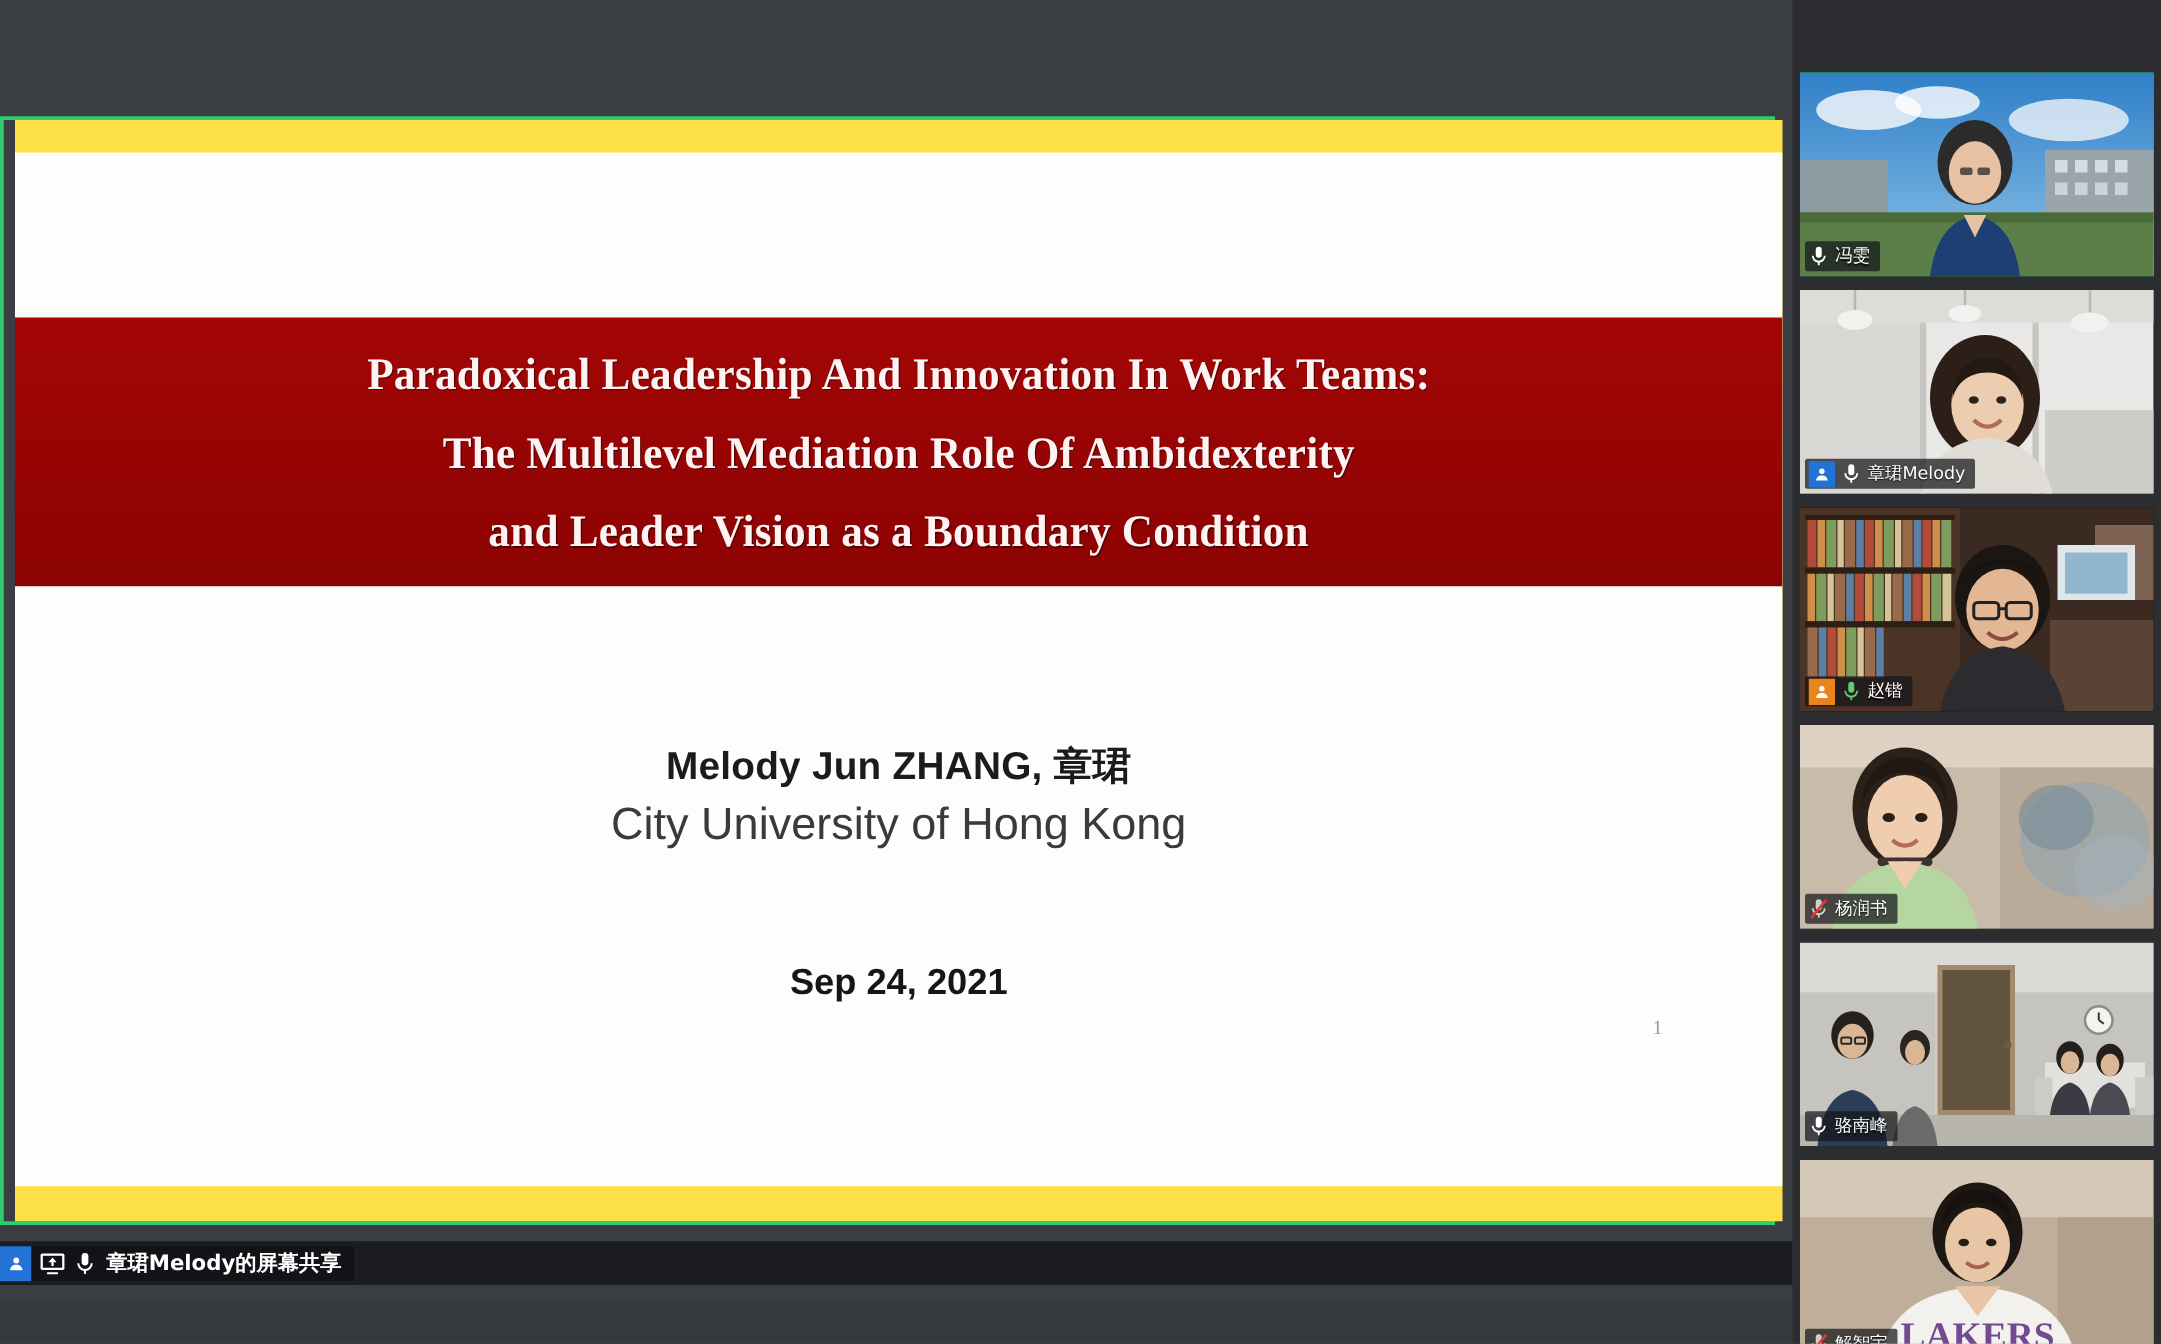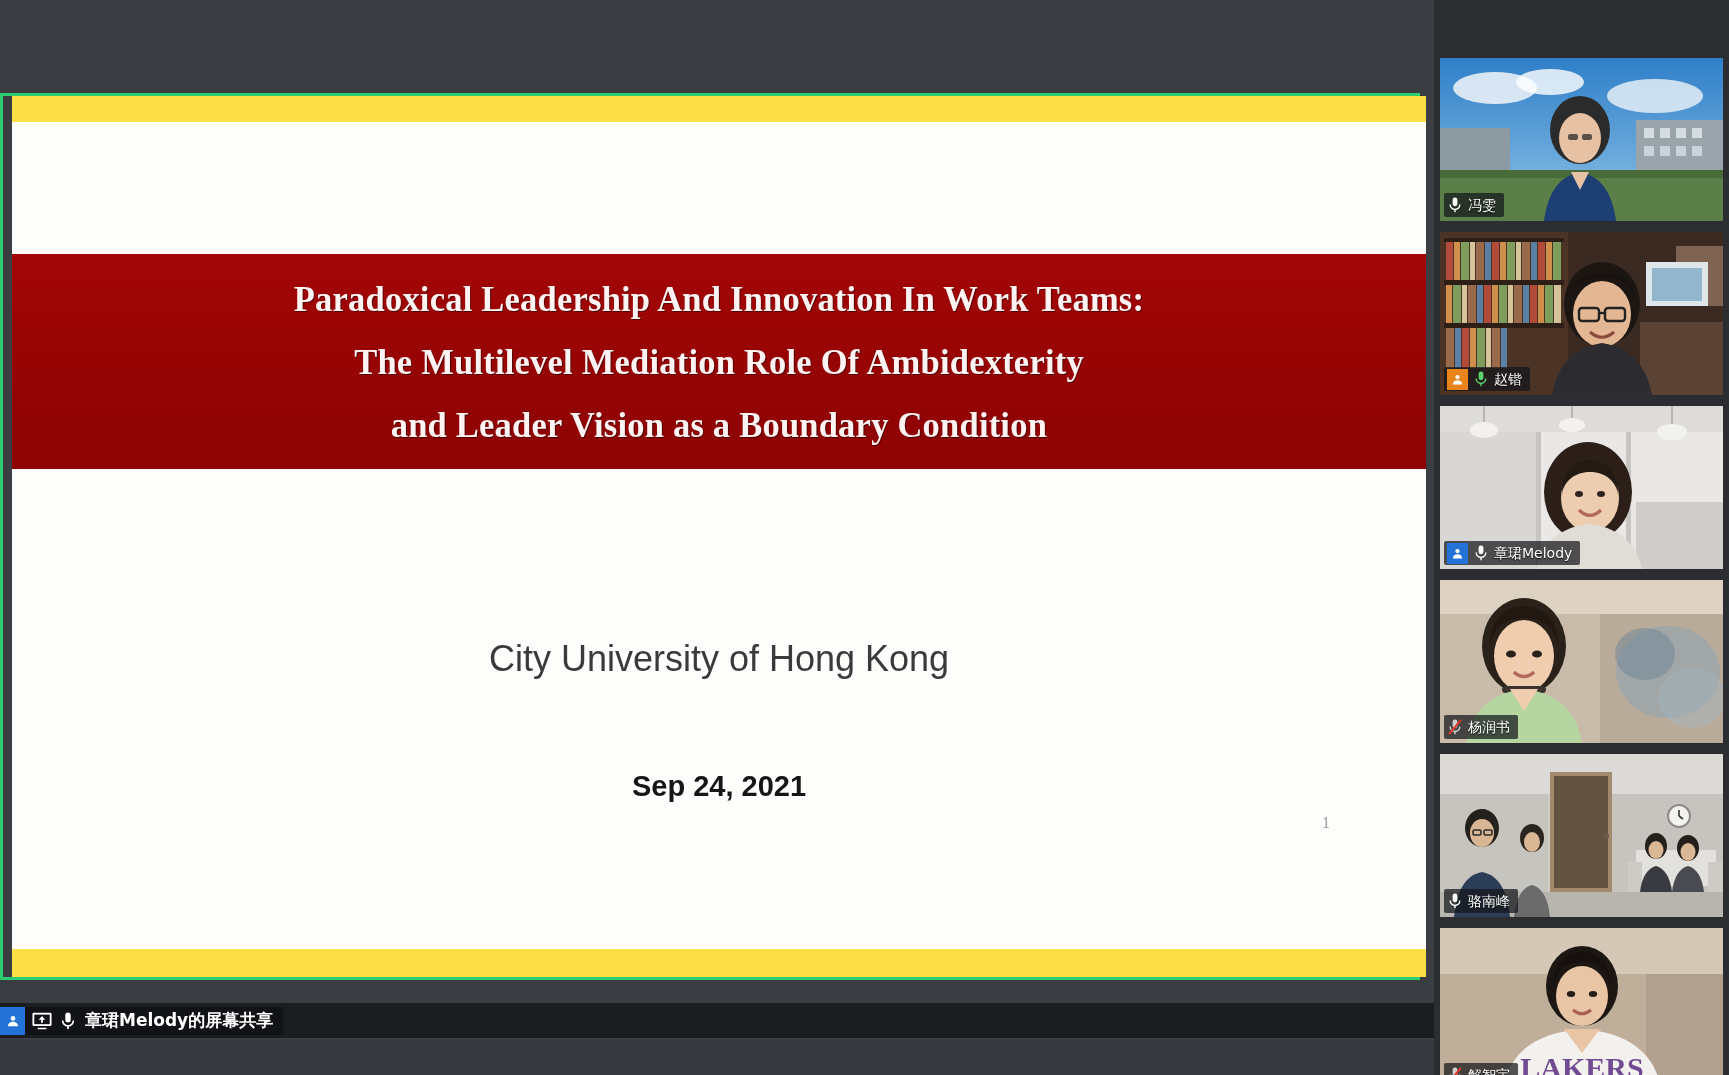--- a/index.html
+++ b/index.html
@@ -110,21 +110,21 @@
     width: 21px; height: 21px; display: inline-flex;
     align-items: center; justify-content: center;
     flex: 0 0 auto;
   }
   .av-badge.orange { background: #e8841a; }
   .av-badge.blue   { background: #2272d8; }
   .mic { width: 16px; height: 18px; flex: 0 0 auto; }
 
   
   #statusbar {
-    position: absolute; left: 0; bottom: 2px; width: 1434px; height: 35px;
+    position: absolute; left: 0; bottom: 12px; width: 1434px; height: 35px;
     background: #1b1d21;
     display: flex; align-items: center;
   }
   #share-chip {
     display: flex; align-items: center; height: 28px;
     background: #111316;
     padding-right: 10px;
   }
   #share-chip .av-badge.blue { width: 25px; height: 28px; }
   #share-chip .sb-text {
@@ -145,20 +145,21 @@
 
     <div id="slide">
       <div id="slide-canvas">
 
         <div class="title-band">
           <div class="title-line">Paradoxical Leadership And Innovation In Work Teams:</div>
           <div class="title-line">The Multilevel Mediation Role Of Ambidexterity</div>
           <div class="title-line">and Leader Vision as a Boundary Condition</div>
         </div>
 
+        <div class="presenter">Melody Jun ZHANG, 章珺</div>
         <div class="affiliation">City University of Hong Kong</div>
         <div class="slide-date">Sep 24, 2021</div>
         <div class="page-num">1</div>
 
       </div>
     </div>
 
     <div id="statusbar">
       <div id="share-chip">
         <span class="av-badge blue">
@@ -222,20 +223,62 @@
       </svg>
       <div class="nameplate">
         <span class="mic">
           <svg width="16" height="18" viewBox="0 0 20 22" fill="#fff">
             <rect x="7" y="1.5" width="6" height="11" rx="3"></rect>
             <path d="M4 10.5a6 6 0 0012 0" stroke="#fff" stroke-width="1.8" fill="none"></path>
             <rect x="9.1" y="16" width="1.8" height="4"></rect>
           </svg>
         </span>
         <span class="pname">冯雯</span>
+      </div>
+    </div>
+
+    <div class="tile">
+      <svg class="tile-video" viewBox="0 0 283 163" preserveAspectRatio="none">
+        <rect width="283" height="163" fill="#e9e8e6"></rect>
+        <rect x="0" y="0" width="283" height="26" fill="#dedcd9"></rect>
+        <rect x="0" y="26" width="96" height="137" fill="#d9d7d4"></rect>
+        <rect x="96" y="26" width="5" height="137" fill="#c7c5c2"></rect>
+        <rect x="186" y="26" width="5" height="137" fill="#c7c5c2"></rect>
+        <g stroke="#b9b7b4" stroke-width="2">
+          <line x1="44" y1="0" x2="44" y2="18"></line>
+            <line x1="132" y1="0" x2="132" y2="14"></line>
+            <line x1="232" y1="0" x2="232" y2="20"></line>
+        </g>
+        <ellipse cx="44" cy="24" rx="14" ry="8" fill="#f2f1ef"></ellipse>
+        <ellipse cx="132" cy="19" rx="13" ry="7" fill="#f2f1ef"></ellipse>
+        <ellipse cx="232" cy="26" rx="15" ry="8" fill="#f2f1ef"></ellipse>
+        <rect x="196" y="96" width="87" height="67" fill="#cfcdc9"></rect>
+        <ellipse cx="148" cy="86" rx="44" ry="50" fill="#2c1f18"></ellipse>
+        <ellipse cx="150" cy="92" rx="29" ry="34" fill="#eccdb0"></ellipse>
+        <path d="M150 66c-16 0-26 10-28 22 0-26 16-34 28-34s28 8 28 34c-2-12-12-22-28-22z" fill="#241a14"></path>
+        <ellipse cx="139" cy="88" rx="4" ry="3" fill="#2a2320"></ellipse>
+        <ellipse cx="161" cy="88" rx="4" ry="3" fill="#2a2320"></ellipse>
+        <path d="M139 104c7 7 15 7 22 0" stroke="#b36a5c" stroke-width="3.4" fill="none"></path>
+        <path d="M96 163c6-28 26-42 53-45 27 3 47 17 53 45z" fill="#e0dcd6"></path>
+      </svg>
+      <div class="nameplate">
+        <span class="av-badge blue">
+          <svg width="13" height="13" viewBox="0 0 24 24" fill="#fff">
+            <circle cx="12" cy="7.5" r="4"></circle>
+            <path d="M3.5 21c0-4.7 3.8-7.5 8.5-7.5s8.5 2.8 8.5 7.5z"></path>
+          </svg>
+        </span>
+        <span class="mic">
+          <svg width="16" height="18" viewBox="0 0 20 22" fill="#fff">
+            <rect x="7" y="1.5" width="6" height="11" rx="3"></rect>
+            <path d="M4 10.5a6 6 0 0012 0" stroke="#fff" stroke-width="1.8" fill="none"></path>
+            <rect x="9.1" y="16" width="1.8" height="4"></rect>
+          </svg>
+        </span>
+        <span class="pname">章珺Melody</span>
       </div>
     </div>
 
     <div class="tile">
       <svg class="tile-video" viewBox="0 0 283 163" preserveAspectRatio="none">
         <rect width="283" height="163" fill="#3a2a22"></rect>
         <rect x="0" y="0" width="128" height="163" fill="#4b3326"></rect>
         <g>
           <rect x="4" y="6" width="120" height="4" fill="#2e1f16"></rect>
           <rect x="6" y="10" width="7" height="38" fill="#b34b3a"></rect>
@@ -305,62 +348,20 @@
             <path d="M4 10.5a6 6 0 0012 0" stroke="#5ccf6b" stroke-width="1.8" fill="none"></path>
             <rect x="9.1" y="16" width="1.8" height="4"></rect>
           </svg>
         </span>
         <span class="pname">赵锴</span>
       </div>
     </div>
 
     <div class="tile">
       <svg class="tile-video" viewBox="0 0 283 163" preserveAspectRatio="none">
-        <rect width="283" height="163" fill="#e9e8e6"></rect>
-        <rect x="0" y="0" width="283" height="26" fill="#dedcd9"></rect>
-        <rect x="0" y="26" width="96" height="137" fill="#d9d7d4"></rect>
-        <rect x="96" y="26" width="5" height="137" fill="#c7c5c2"></rect>
-        <rect x="186" y="26" width="5" height="137" fill="#c7c5c2"></rect>
-        <g stroke="#b9b7b4" stroke-width="2">
-          <line x1="44" y1="0" x2="44" y2="18"></line>
-            <line x1="132" y1="0" x2="132" y2="14"></line>
-            <line x1="232" y1="0" x2="232" y2="20"></line>
-        </g>
-        <ellipse cx="44" cy="24" rx="14" ry="8" fill="#f2f1ef"></ellipse>
-        <ellipse cx="132" cy="19" rx="13" ry="7" fill="#f2f1ef"></ellipse>
-        <ellipse cx="232" cy="26" rx="15" ry="8" fill="#f2f1ef"></ellipse>
-        <rect x="196" y="96" width="87" height="67" fill="#cfcdc9"></rect>
-        <ellipse cx="148" cy="86" rx="44" ry="50" fill="#2c1f18"></ellipse>
-        <ellipse cx="150" cy="92" rx="29" ry="34" fill="#eccdb0"></ellipse>
-        <path d="M150 66c-16 0-26 10-28 22 0-26 16-34 28-34s28 8 28 34c-2-12-12-22-28-22z" fill="#241a14"></path>
-        <ellipse cx="139" cy="88" rx="4" ry="3" fill="#2a2320"></ellipse>
-        <ellipse cx="161" cy="88" rx="4" ry="3" fill="#2a2320"></ellipse>
-        <path d="M139 104c7 7 15 7 22 0" stroke="#b36a5c" stroke-width="3.4" fill="none"></path>
-        <path d="M96 163c6-28 26-42 53-45 27 3 47 17 53 45z" fill="#e0dcd6"></path>
-      </svg>
-      <div class="nameplate">
-        <span class="av-badge blue">
-          <svg width="13" height="13" viewBox="0 0 24 24" fill="#fff">
-            <circle cx="12" cy="7.5" r="4"></circle>
-            <path d="M3.5 21c0-4.7 3.8-7.5 8.5-7.5s8.5 2.8 8.5 7.5z"></path>
-          </svg>
-        </span>
-        <span class="mic">
-          <svg width="16" height="18" viewBox="0 0 20 22" fill="#fff">
-            <rect x="7" y="1.5" width="6" height="11" rx="3"></rect>
-            <path d="M4 10.5a6 6 0 0012 0" stroke="#fff" stroke-width="1.8" fill="none"></path>
-            <rect x="9.1" y="16" width="1.8" height="4"></rect>
-          </svg>
-        </span>
-        <span class="pname">章珺Melody</span>
-      </div>
-    </div>
-
-    <div class="tile">
-      <svg class="tile-video" viewBox="0 0 283 163" preserveAspectRatio="none">
         <rect width="283" height="163" fill="#cdbfae"></rect>
         <rect x="0" y="0" width="283" height="34" fill="#ded2c2"></rect>
         <rect x="160" y="34" width="123" height="129" fill="#b9ab9a"></rect>
         <ellipse cx="228" cy="92" rx="52" ry="46" fill="#8ea3b2" opacity=".55"></ellipse>
         <ellipse cx="205" cy="74" rx="30" ry="26" fill="#6d8496" opacity=".5"></ellipse>
         <ellipse cx="252" cy="118" rx="34" ry="30" fill="#a3b5c2" opacity=".45"></ellipse>
         <rect x="0" y="34" width="160" height="129" fill="#c8bba9"></rect>
         <ellipse cx="84" cy="66" rx="42" ry="48" fill="#2a211a"></ellipse>
         <ellipse cx="84" cy="76" rx="30" ry="36" fill="#f0cdae"></ellipse>
         <path d="M84 38c-20 0-32 12-34 28 0-30 18-40 34-40s34 10 34 40c-2-16-14-28-34-28z" fill="#201811"></path>

